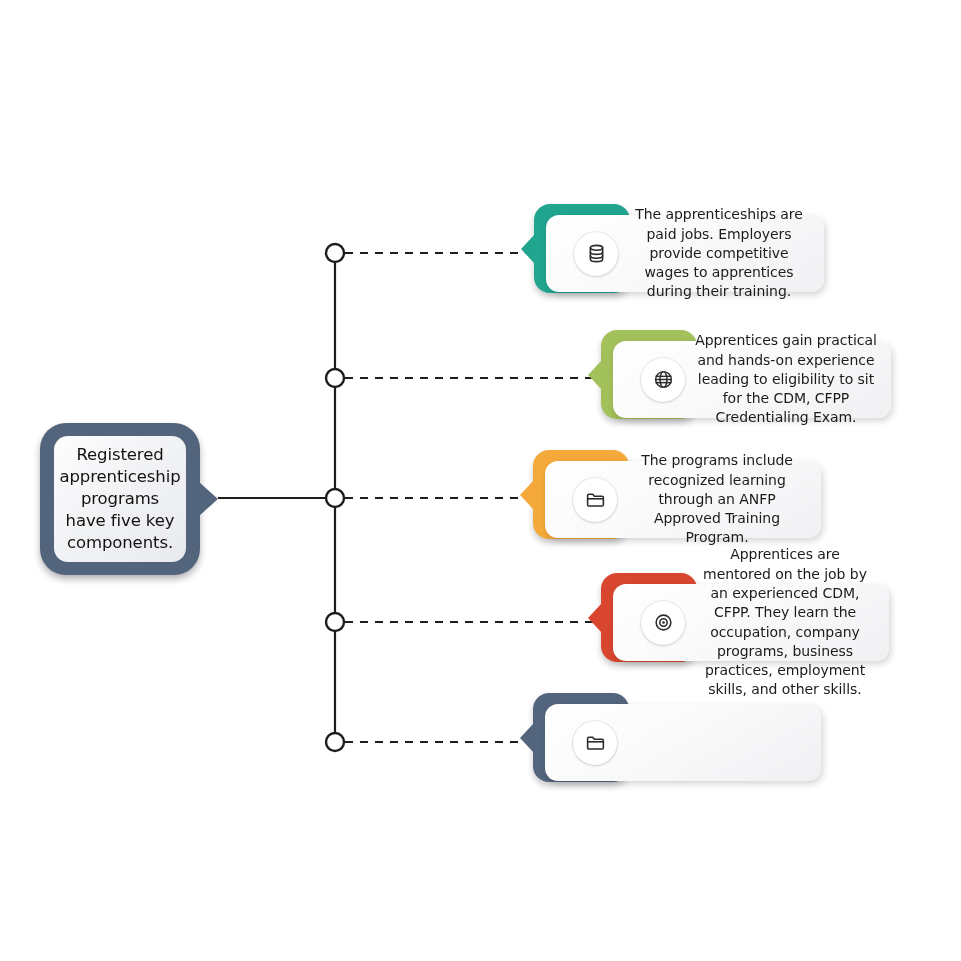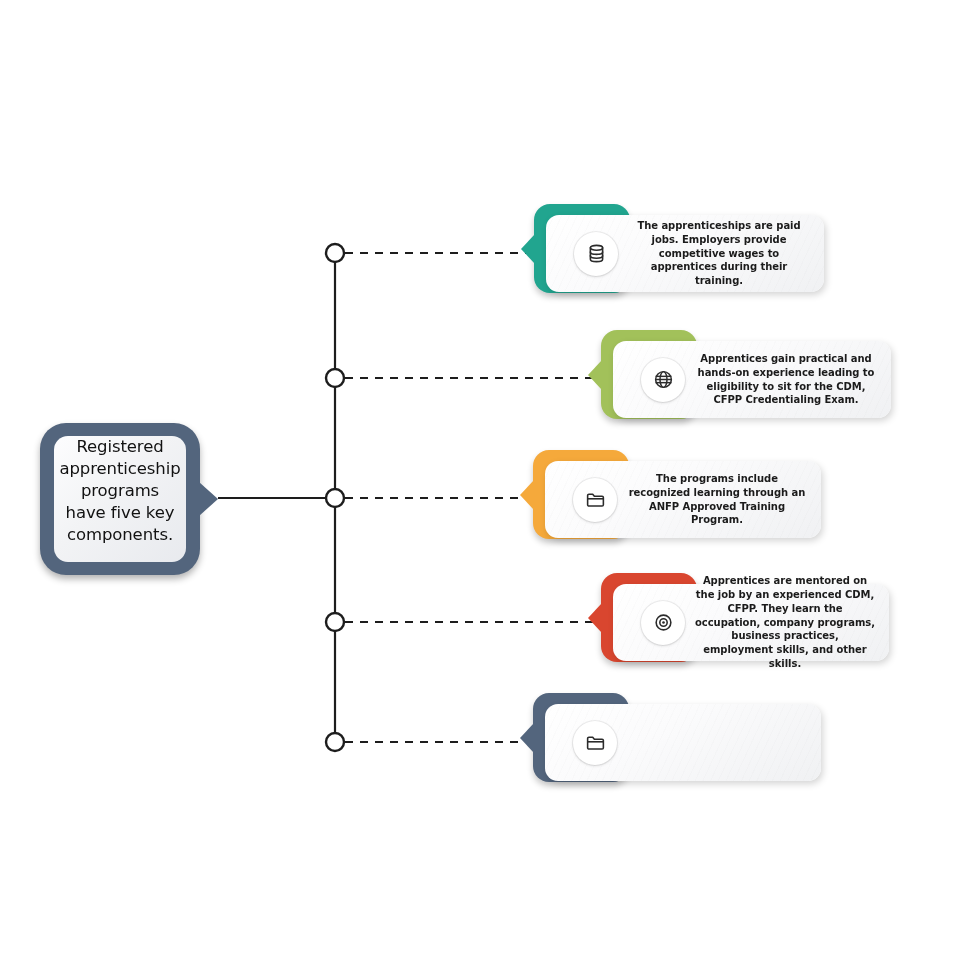--- a/index.html
+++ b/index.html
@@ -55,20 +55,21 @@
     border-bottom: 17px solid transparent;
     border-left: 19px solid #53657d;
   }
   .root-inner {
     position: absolute;
     left: 14px; top: 13px;
     right: 14px; bottom: 13px;
     border-radius: 14px;
     background: linear-gradient(135deg, #fdfdfe 0%, #f2f3f5 45%, #e8eaee 100%);
     display: flex;
+    align-items: center;
     justify-content: center;
     z-index: 2;
   }
   .root-text {
     font-size: 16.5px;
     line-height: 1.33;
     font-weight: 400;
     color: #121212;
     text-align: center;
     padding: 0 6px;
@@ -126,23 +127,23 @@
     box-shadow: 0 0 0 1px rgba(0,0,0,0.06), 0 1px 3px rgba(0,0,0,0.13);
     display: flex;
     align-items: center;
     justify-content: center;
     margin-left: 28px;
   }
   .icon-wrap svg { display: block; }
   .card-text {
     flex: 1 1 auto;
     text-align: center;
-    font-size: 10px;
+    font-size: 14px;
     line-height: 1.38;
-    font-weight: bold;
+    font-weight: normal;
     color: #1b1b1b;
     padding: 0 14px 0 10px;
     letter-spacing: -0.05px;
   }
 </style>
 </head>
 <body>
 
 <div id="diagram">
 

